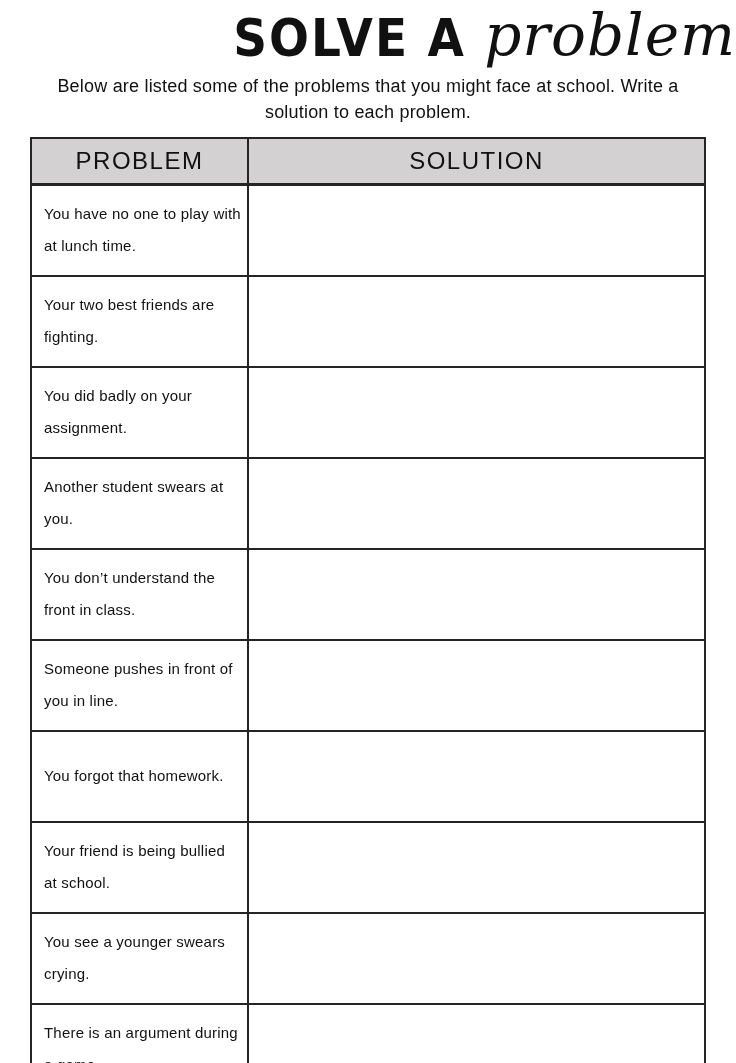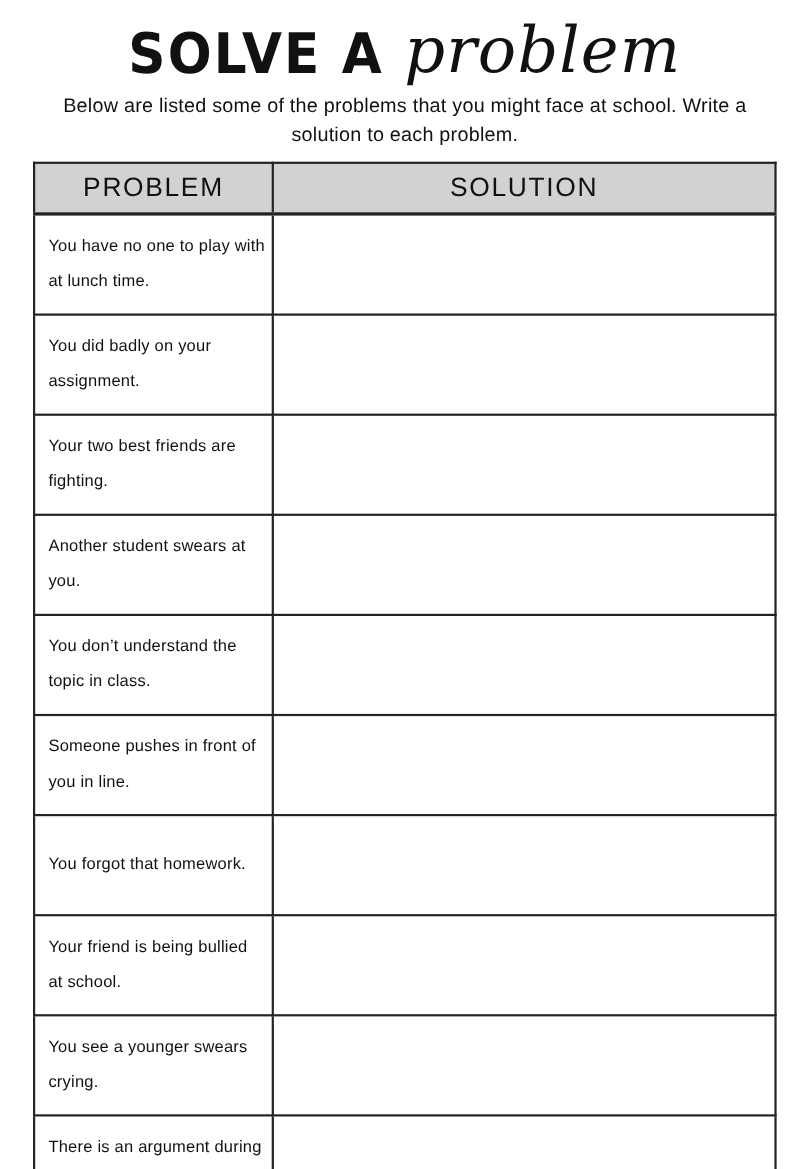--- a/index.html
+++ b/index.html
@@ -11,22 +11,22 @@
   body{
     width:736px;height:1063px;
     font-family:"Liberation Sans", sans-serif;
     color:var(--text);
     overflow:hidden;
   }
   .sheet{width:736px;height:1063px;position:relative;}
 
   
   .title-wrap{
-    text-align:center;
-    padding-top:16px;
+    text-align:right;
+    padding-top:6px;
     white-space:nowrap;
     line-height:1;
   }
   .title-block{
     font-family:"DejaVu Sans", sans-serif;
     font-weight:bold;
     font-size:47px;
     letter-spacing:2px;
     display:inline-block;
     vertical-align:baseline;
@@ -111,33 +111,33 @@
         <th>PROBLEM</th>
         <th>SOLUTION</th>
       </tr>
     </thead>
     <tbody>
         <tr>
           <td class="problem-cell">You have no one to play with at lunch time.</td>
           <td class="solution-cell"></td>
         </tr>
         <tr>
-          <td class="problem-cell">You did badly on your assignment.</td>
+          <td class="problem-cell">Your two best friends are fighting.</td>
           <td class="solution-cell"></td>
         </tr>
         <tr>
-          <td class="problem-cell">Your two best friends are fighting.</td>
+          <td class="problem-cell">You did badly on your assignment.</td>
           <td class="solution-cell"></td>
         </tr>
         <tr>
           <td class="problem-cell">Another student swears at you.</td>
           <td class="solution-cell"></td>
         </tr>
         <tr>
-          <td class="problem-cell">You don’t understand the topic in class.</td>
+          <td class="problem-cell">You don’t understand the front in class.</td>
           <td class="solution-cell"></td>
         </tr>
         <tr>
           <td class="problem-cell">Someone pushes in front of you in line.</td>
           <td class="solution-cell"></td>
         </tr>
         <tr>
           <td class="problem-cell">You forgot that homework.</td>
           <td class="solution-cell"></td>
         </tr>

